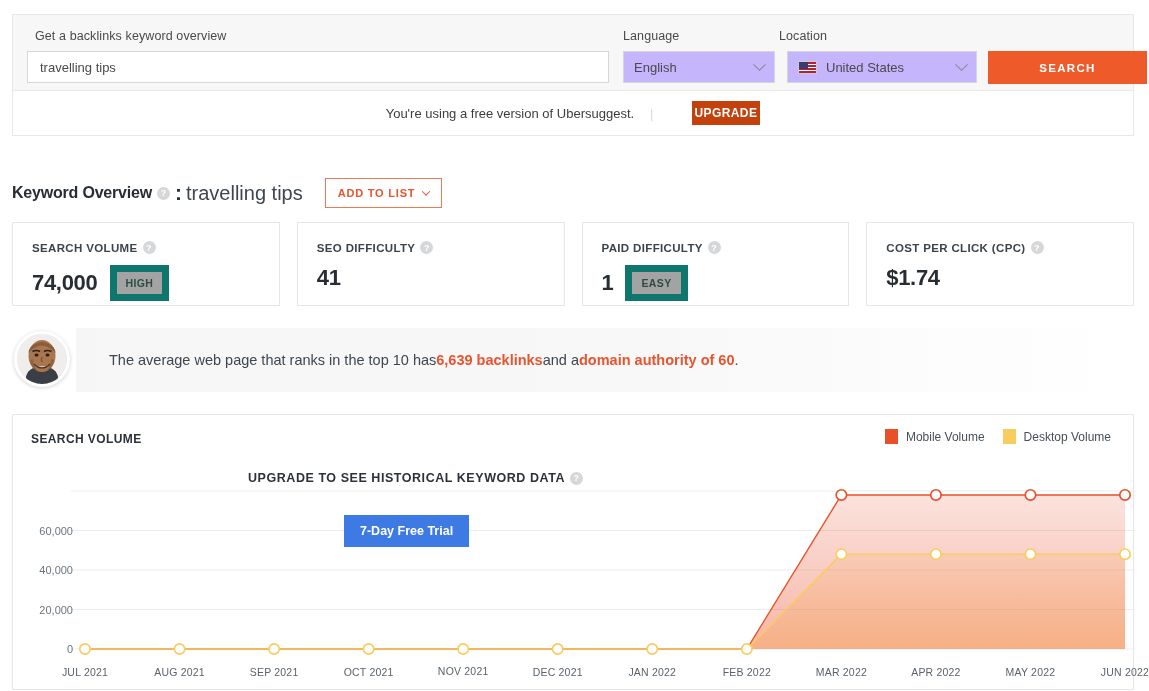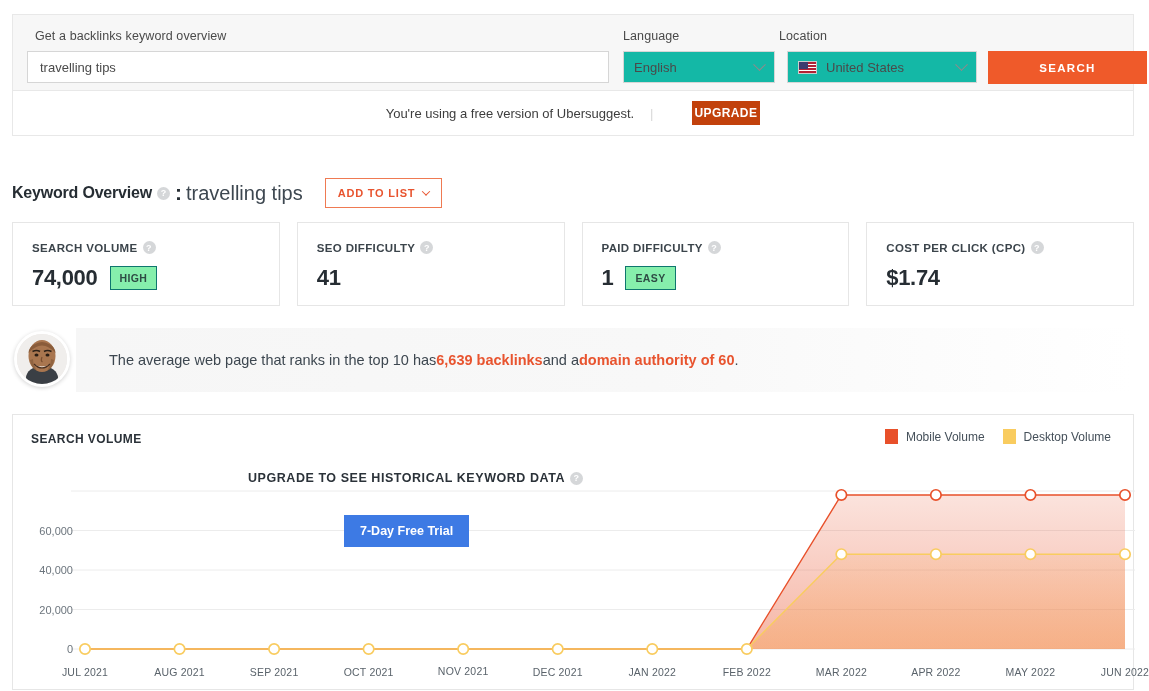--- a/index.html
+++ b/index.html
@@ -33,21 +33,21 @@
     border: 1px solid #d6d6d6; background: #fff;
     font-family: "Liberation Sans", sans-serif;
     font-size: 13px; color: #4a4a4a;
     padding: 0 12px;
     outline: none;
   }
   .kw-input::placeholder { color: #b3b3b3; }
 
   .select-box {
     position: absolute; height: 32px;
-    border: 1px solid #d6d6d6; background: #14b8a6;
+    border: 1px solid #d6d6d6; background: #c4b5fd;
     display: flex; align-items: center;
     font-size: 13px; color: #4a4a4a;
     cursor: pointer;
   }
   .lang-select { left: 610px; top: 36px; width: 152px; padding: 0 10px; }
   .loc-select  { left: 774px; top: 36px; width: 190px; padding: 0 10px; }
   .select-box .sel-text { flex: 1; }
   .chev {
     width: 9px; height: 9px;
     border-right: 1.4px solid #8c8c8c;
@@ -138,21 +138,21 @@
   }
   .card-head {
     display: flex; align-items: center;
     font-size: 11.5px; font-weight: bold; color: #3b444b;
     letter-spacing: 0.35px;
   }
   .card-val-row { display: flex; align-items: center; margin-top: 11px; }
   .card-val { font-size: 22px; font-weight: bold; color: #262d33; letter-spacing: -0.3px; }
   .pill {
     margin-left: 12px;
-    background: #86efac; border: 1px solid #0f766e; color: #2e4c44;
+    background: #a3a3a3; border: 7px solid #0f766e; color: #2e4c44;
     font-size: 10.5px; font-weight: bold; letter-spacing: 0.4px;
     padding: 5px 9px;
   }
 
   
   .insight-wrap { position: absolute; left: 14px; top: 328px; width: 1118px; height: 64px; }
   .insight-bg {
     position: absolute; left: 62px; top: 0; right: 0; height: 64px;
     background: linear-gradient(to right, #f6f6f6 0%, #f8f8f8 55%, #ffffff 100%);
   }

